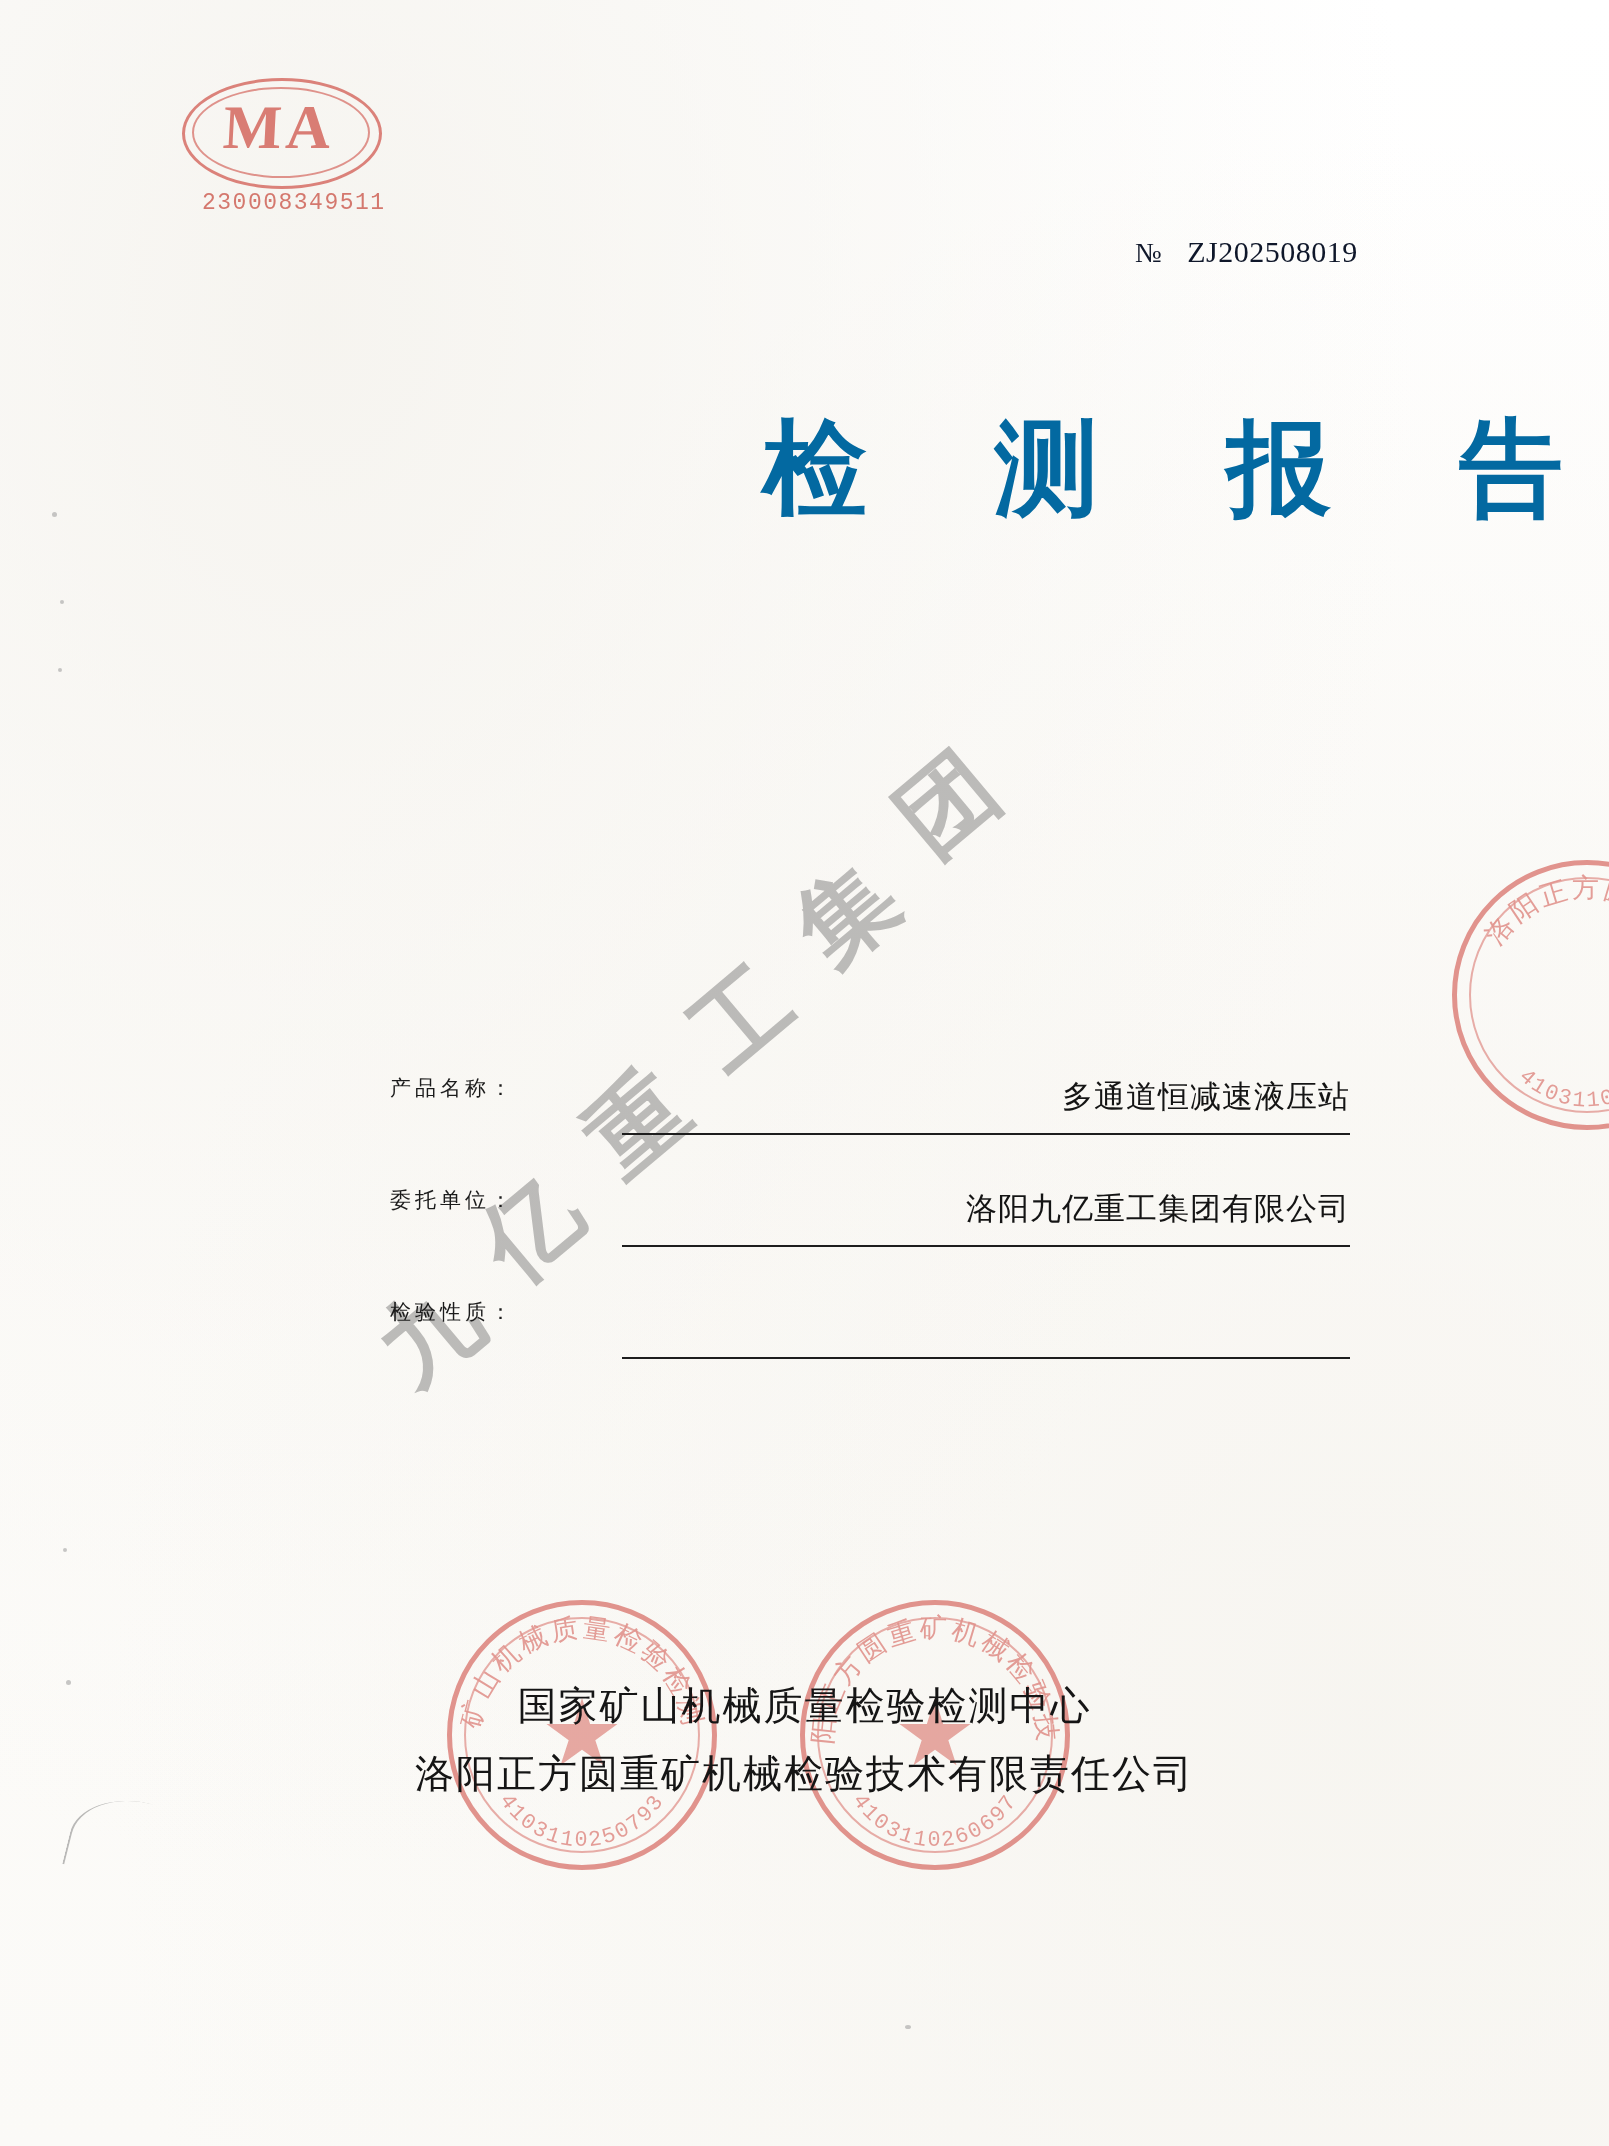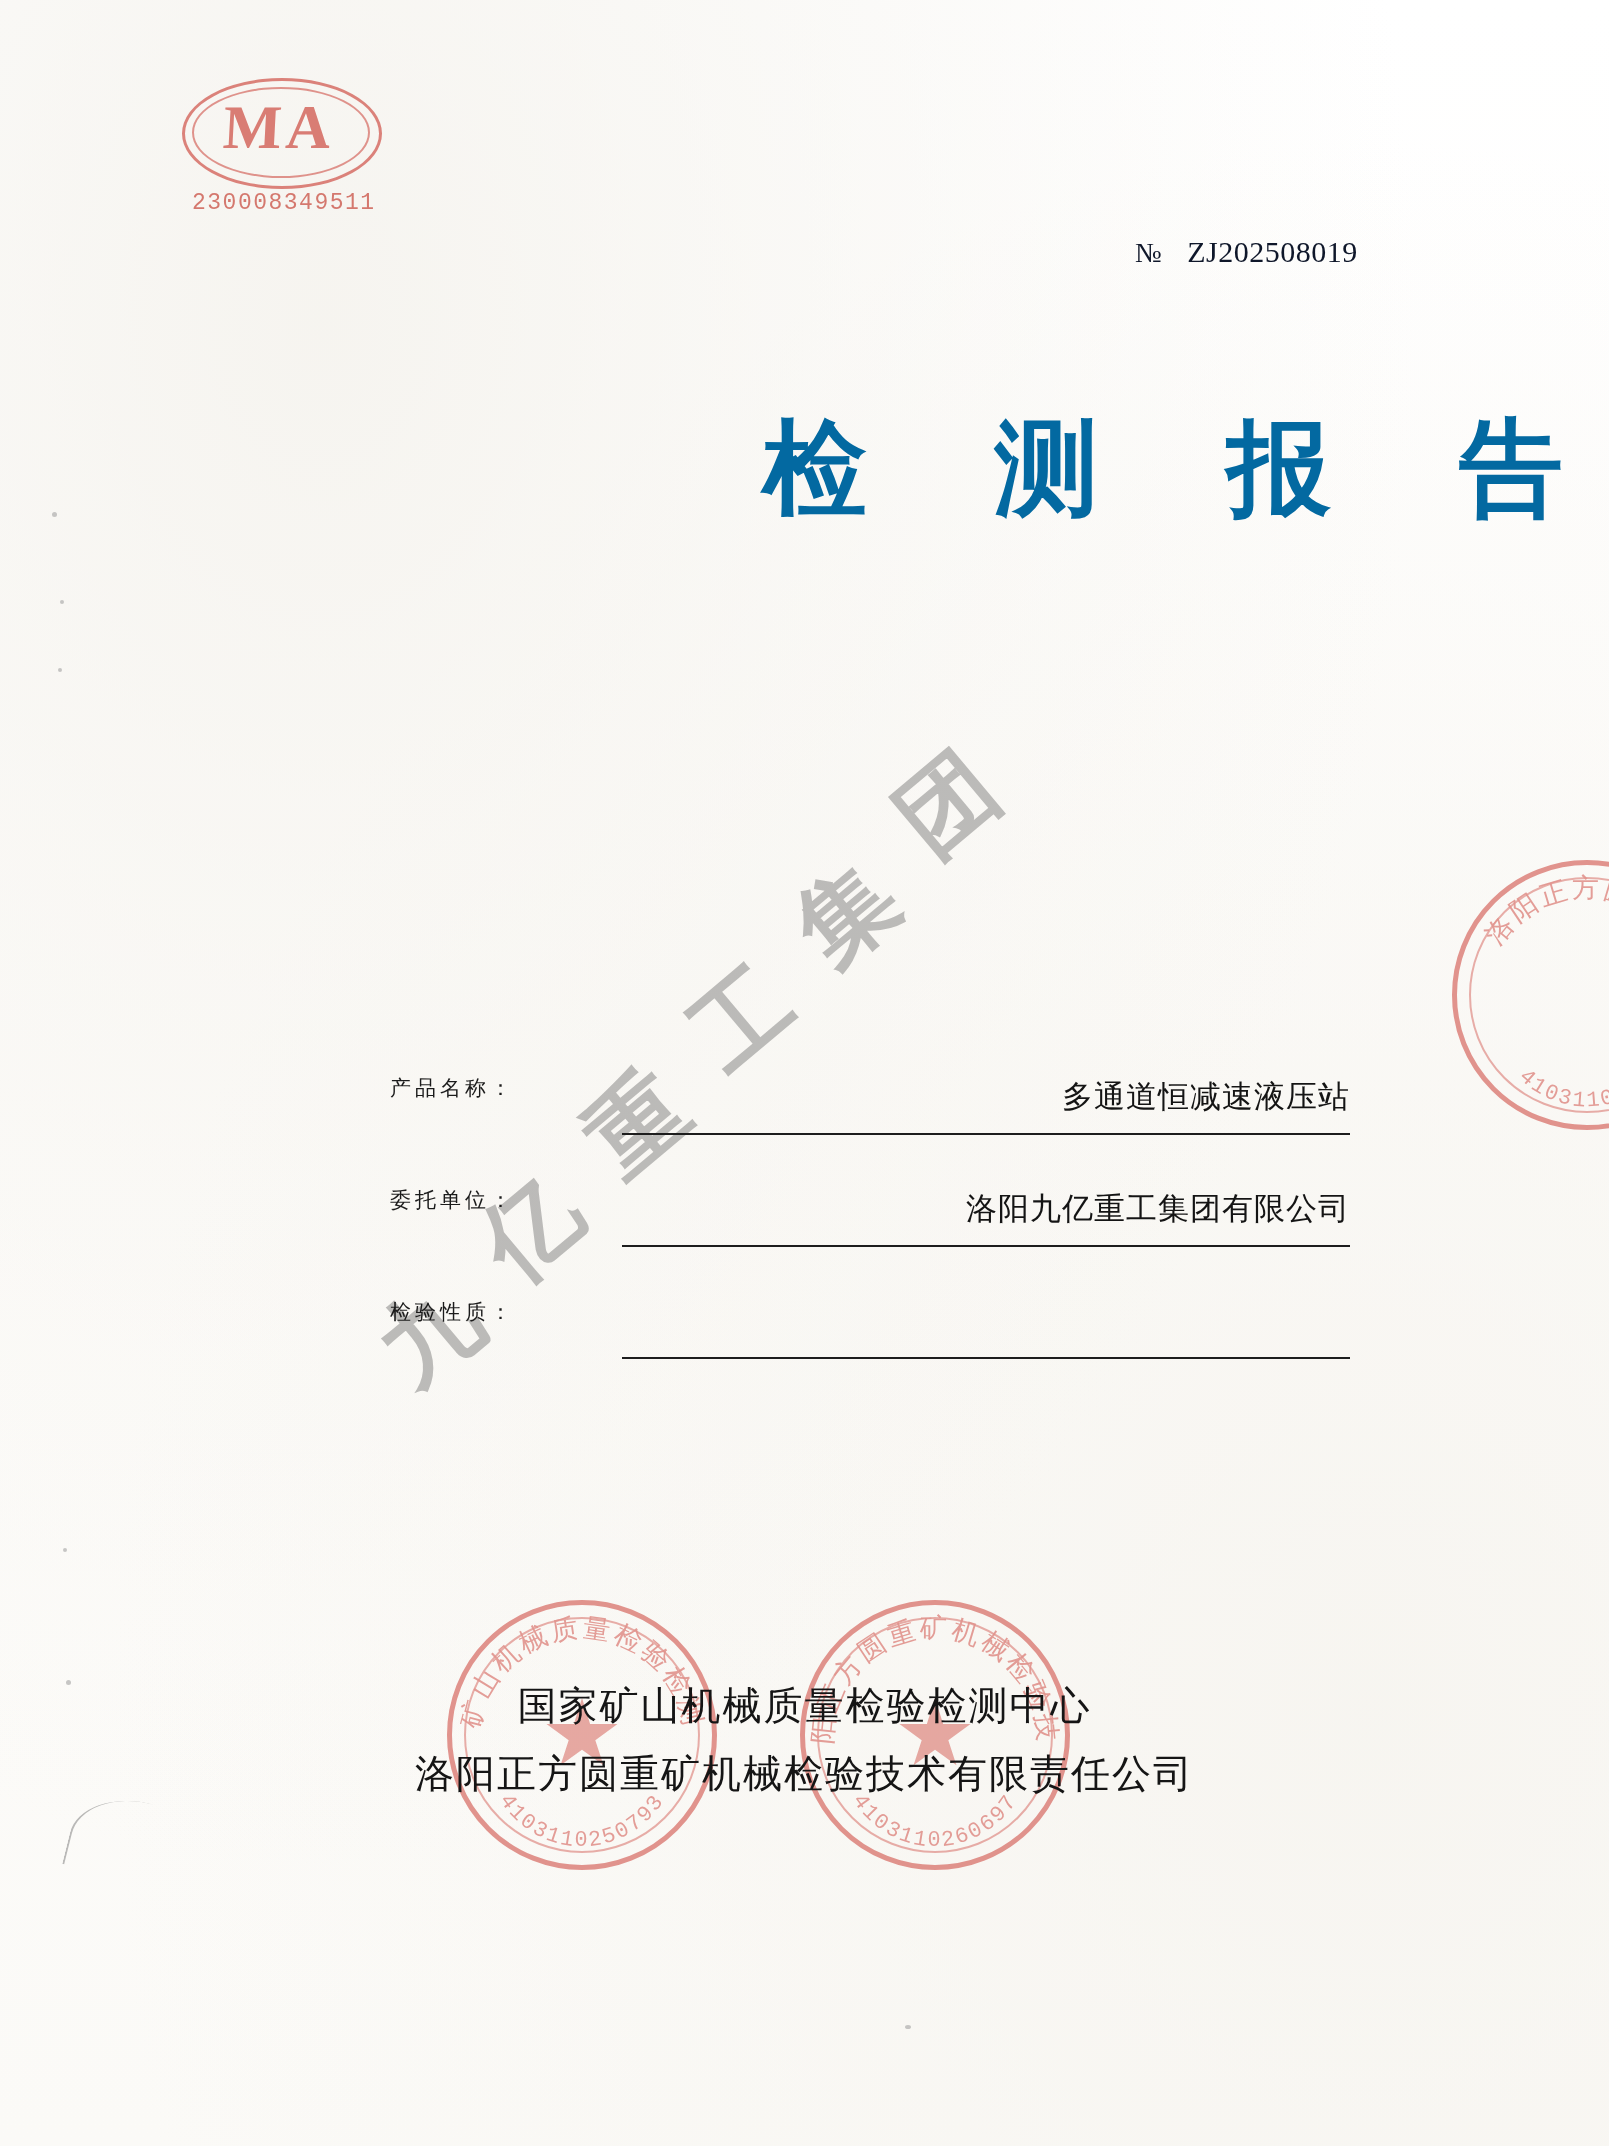--- a/index.html
+++ b/index.html
@@ -64,21 +64,21 @@
     font-family: "Liberation Serif", serif;
     font-size: 62px;
     font-weight: bold;
     letter-spacing: 4px;
     color: #d4685f;
     opacity: 0.85;
     transform: skewX(-3deg);
   }
   #ma-number {
     position: absolute;
-    left: 10px;
+    left: 20px;
     top: 112px;
     font-family: "Liberation Mono", monospace;
     font-size: 23px;
     letter-spacing: 1.5px;
     color: #cf6358;
     opacity: 0.85;
   }
 
   
   #report-no {

